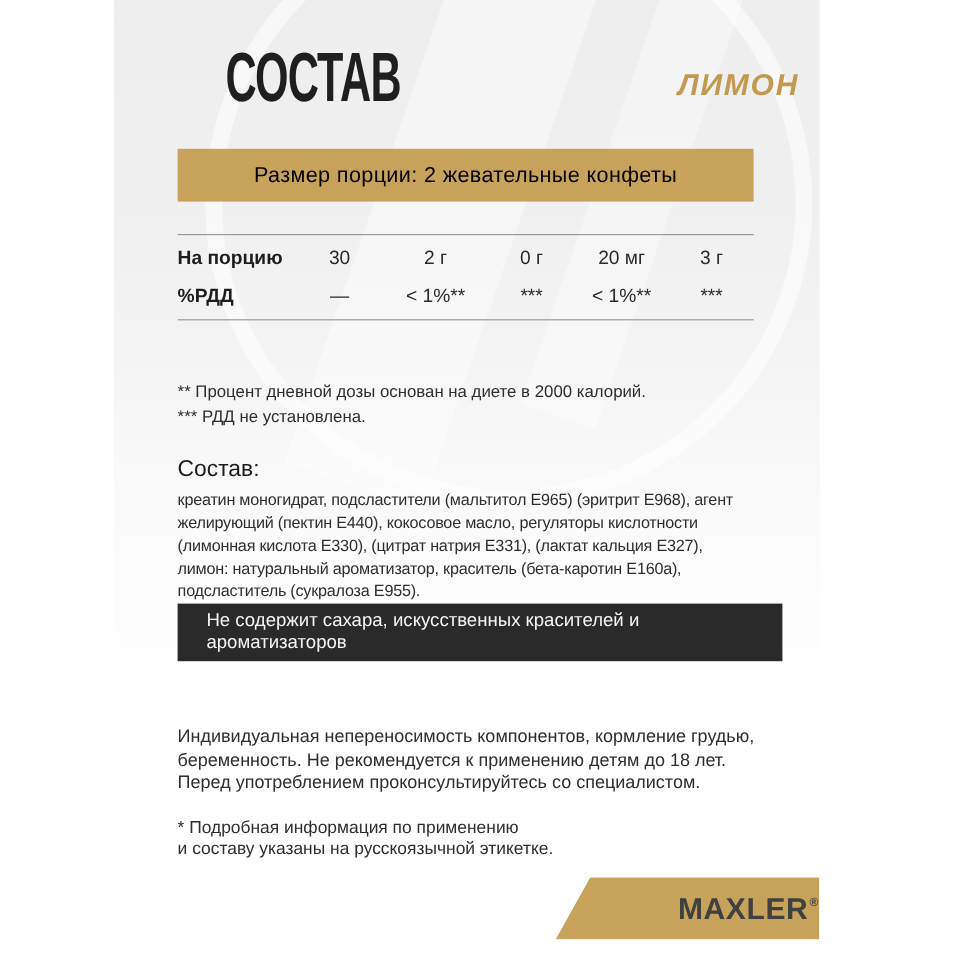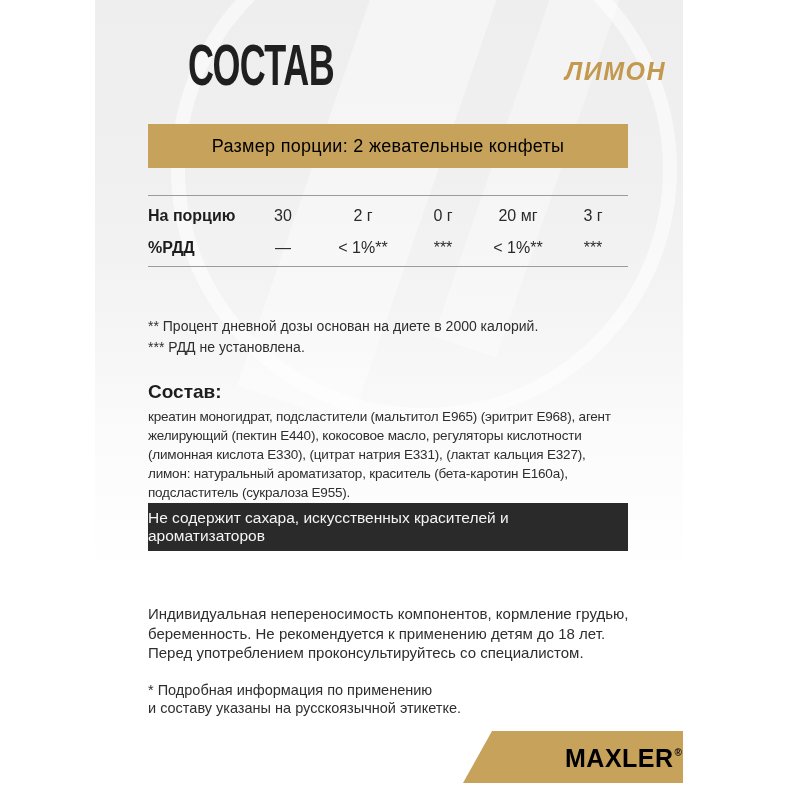--- a/index.html
+++ b/index.html
@@ -55,48 +55,48 @@
   .t-body{border-top:1.5px solid #9b9b9b;border-bottom:1.5px solid #9b9b9b;}
   .t-r1{height:34px;margin-top:3px;}
   .t-r2{height:30px;margin-bottom:3px;}
   .t-body .c1{font-weight:bold;font-size:16px;}
   .t-body .c{font-size:16px;color:#2a2a2a;}
   .small-star{font-size:13.5px;}
   
   .footnotes{position:absolute;top:316px;left:0;width:480px;
     font-size:14px;line-height:21px;color:#2e2e2e;}
   
-  .sec-heading{position:absolute;left:0;font-size:19px;font-weight:bold;color:#1d1d1d;}
+  .sec-heading{position:absolute;left:0;font-size:19px;font-weight:normal;color:#1d1d1d;}
   .h-comp{top:381px;}
   .comp-text{
     position:absolute;top:407px;left:0;width:482px;
     font-size:13.5px;line-height:19px;letter-spacing:-0.2px;color:#2e2e2e;
   }
   .dark-banner{
     position:absolute;top:503px;left:0;width:480px;height:48px;
     background:#2b2a2a;color:#f5f5f5;font-size:15.5px;
-    display:flex;align-items:center;justify-content:center;
+    display:flex;align-items:center;justify-content:center;padding-left:24px;
   }
   .h-contra{top:576px;}
   .contra-text{
     position:absolute;top:604px;left:0;width:482px;
     font-size:15px;line-height:19.5px;color:#2e2e2e;white-space:pre-line;
   }
   .label-note{
     position:absolute;top:682px;left:0;width:400px;
     font-size:14.5px;line-height:17.5px;color:#2e2e2e;white-space:pre-line;
   }
   
   .brand-logo{
     position:absolute;left:368px;top:731px;width:220px;height:52px;
     background:#c7a25a;
     clip-path:polygon(29px 0, 100% 0, 100% 100%, 0 100%);
   }
   .brand-text{
-    position:absolute;left:102px;top:13px;color:#000000;
+    position:absolute;left:102px;top:13px;color:#404040;
     font-size:25px;font-weight:bold;letter-spacing:0.5px;white-space:nowrap;
   }
   .reg{font-size:10px;position:relative;top:-11px;left:1px;font-weight:bold;}
 </style>
 </head>
 <body>
 
 <div class="panel">
   <div class="wm-streak1"></div>
   <div class="wm-streak2"></div>

